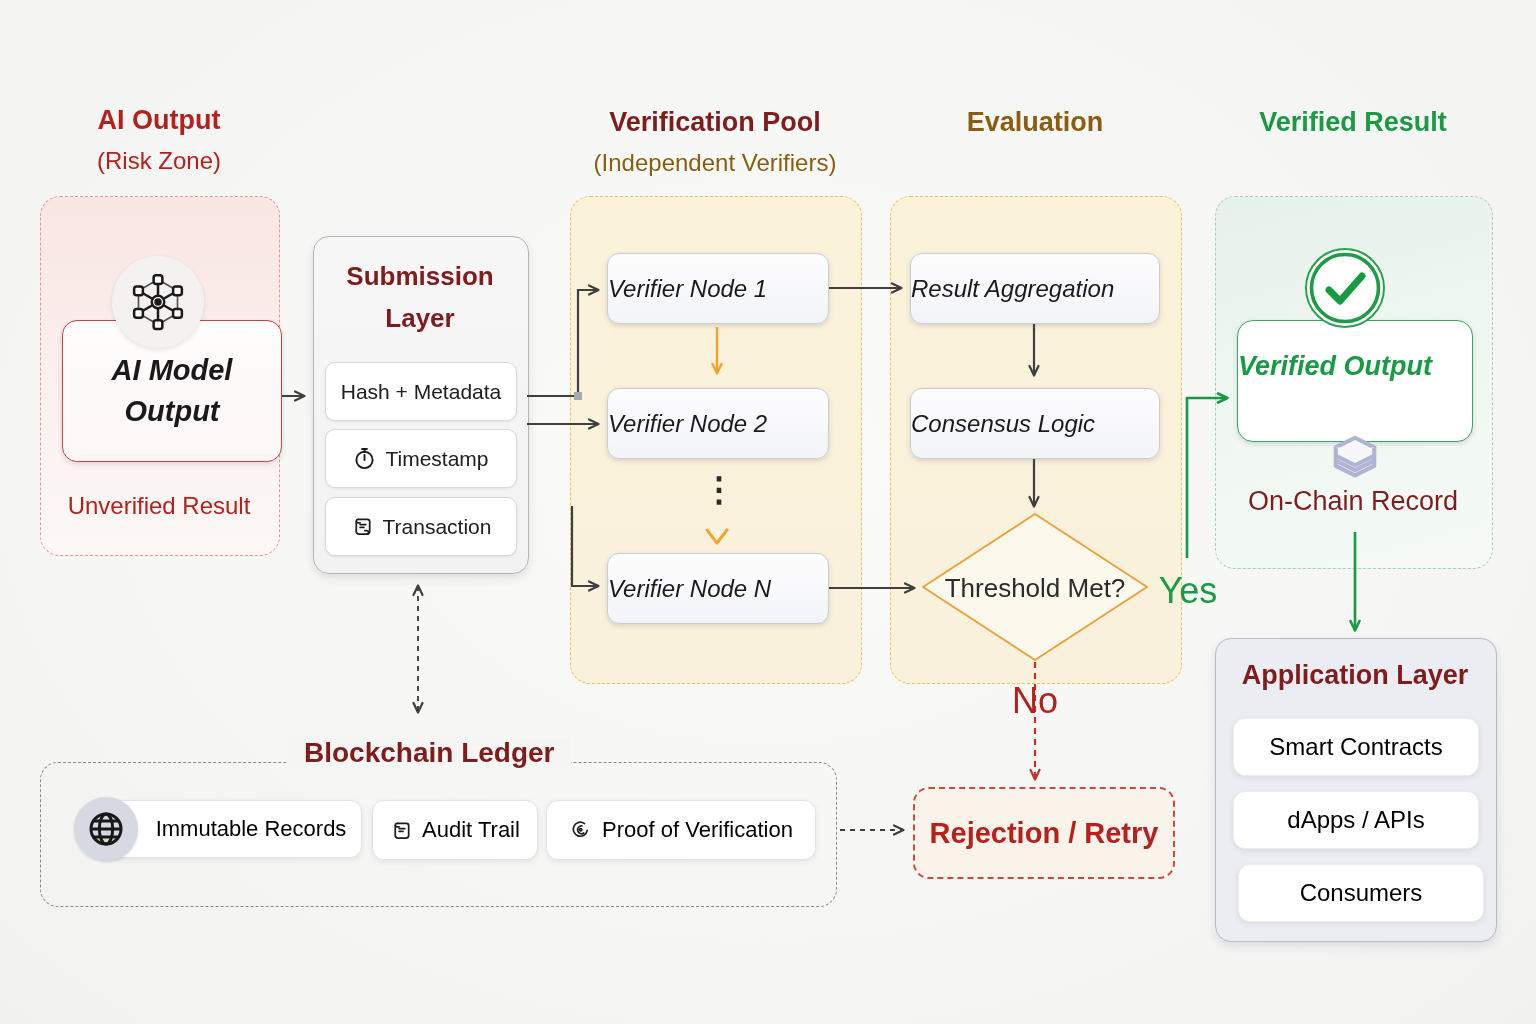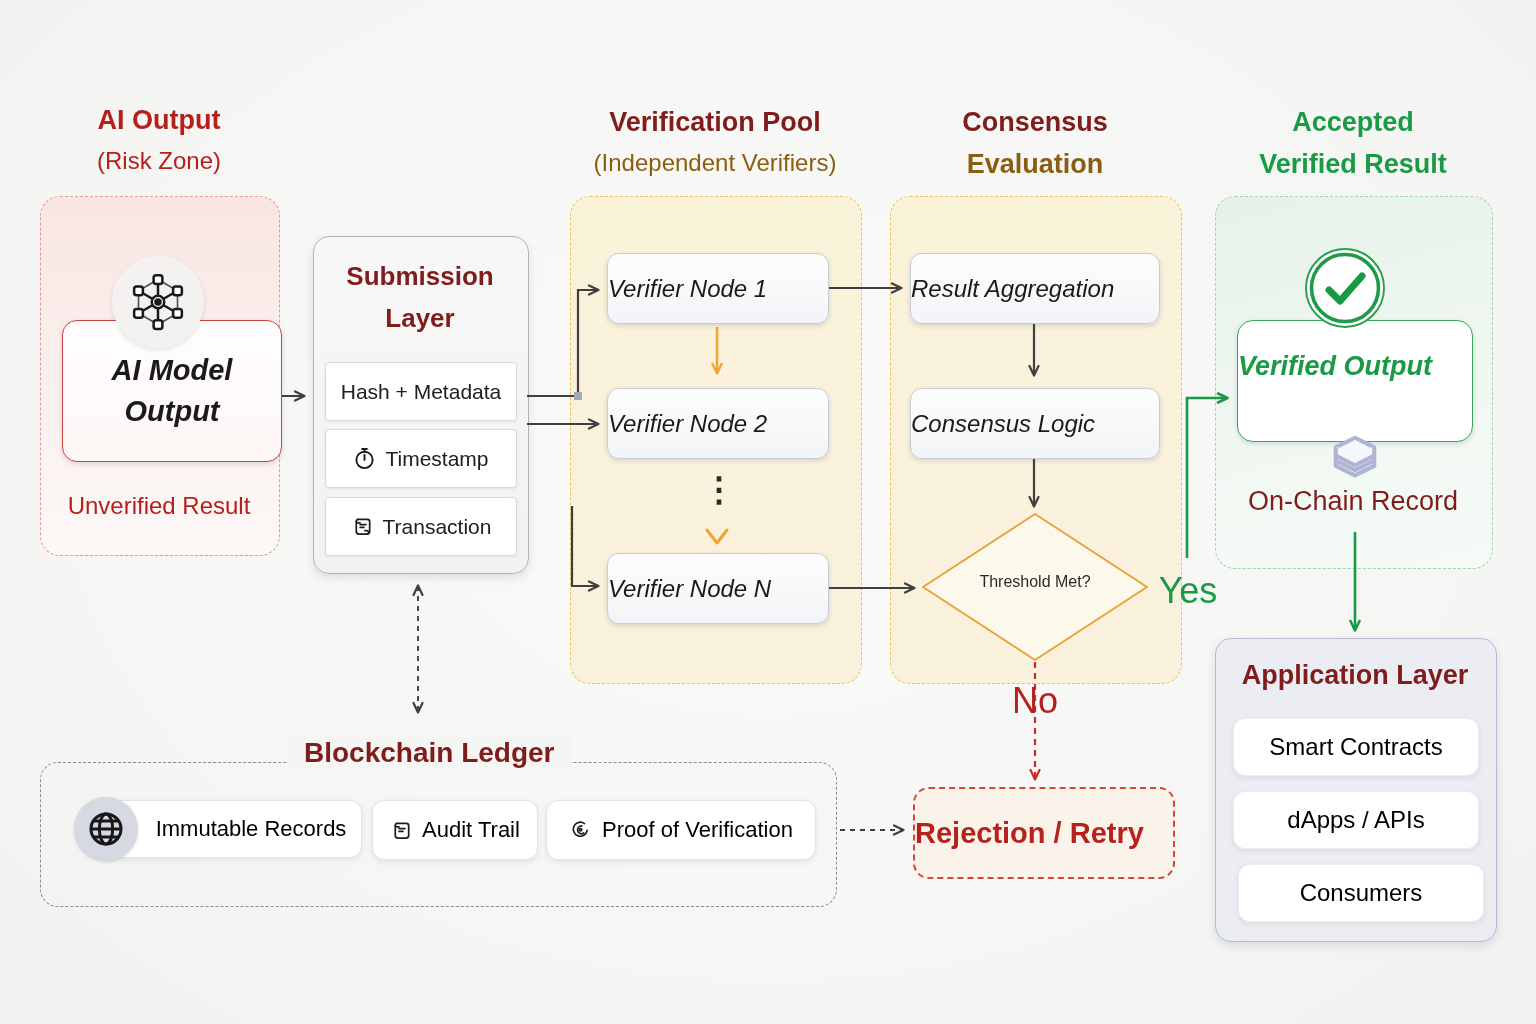--- a/index.html
+++ b/index.html
@@ -26,21 +26,21 @@
   .black{color:#7f1d1d}
   .bold{font-weight:700}
   .node{
     position:absolute;display:flex;align-items:center;justify-content:flex-start;
     background:linear-gradient(180deg,#fdfdfe,#f3f4f7);
     border:1.5px solid #c6ccd8;border-radius:12px;
     font-size:24px;color:#1a1a1c;box-shadow:0 2px 5px rgba(80,90,110,.20);font-style:italic;
   }
   .sub-item{
     position:absolute;display:flex;align-items:center;justify-content:center;gap:9px;
-    background:#ffffff;border:1.5px solid #d8d9de;border-radius:4px;
+    background:#ffffff;border:1.5px solid #d8d9de;border-radius:10px;
     font-size:21px;color:#202022;box-shadow:0 1px 3px rgba(0,0,0,.07);
   }
   .pill{
     position:absolute;display:flex;align-items:center;justify-content:center;gap:9px;
     background:#ffffff;border:1.5px solid #e3e3e7;border-radius:12px;
     font-size:22px;color:#000000;box-shadow:0 2px 6px rgba(0,0,0,.08);
   }
   .caption{position:absolute;text-align:center}
   .icon{display:inline-flex;align-items:center;justify-content:center;flex:0 0 auto}
   svg{display:block}
@@ -110,25 +110,23 @@
 
 <div class="hdr" style="left:40px;top:100px;width:238px">
   <div class="red">AI Output</div>
   <div class="red sub">(Risk Zone)</div>
 </div>
 <div class="hdr" style="left:560px;top:102px;width:310px">
   <div class="black">Verification Pool</div>
   <div class="gold sub">(Independent Verifiers)</div>
 </div>
 <div class="hdr" style="left:890px;top:102px;width:290px">
-  <div class="black">Consensus</div>
   <div class="gold">Evaluation</div>
 </div>
 <div class="hdr" style="left:1215px;top:102px;width:276px">
-  <div class="green">Accepted</div>
   <div class="green">Verified Result</div>
 </div>
 
 <div class="node" style="left:62px;top:320px;width:194px;height:140px;border:1.6px solid #c9433c;border-radius:15px;background:linear-gradient(180deg,#fffdfd,#fdf7f6);font-size:29px;font-weight:700;text-align:center;line-height:1.4;padding:0 12px">
   <span>AI Model Output</span>
 </div>
 <div class="abs" style="left:112px;top:256px;width:92px;height:92px;border-radius:50%;background:#f3f2f0;display:flex;align-items:center;justify-content:center;box-shadow:0 2px 5px rgba(0,0,0,.10)">
   <span class="icon">
     <svg width="60" height="60" viewBox="0 0 48 48" fill="none" stroke="#1a1a1a" stroke-width="2">
       <polygon points="24,6 39.6,15 39.6,33 24,42 8.4,33 8.4,15" stroke-width="1.3" opacity="0.75"></polygon>
@@ -189,21 +187,21 @@
   <span>Verifier Node N</span>
 </div>
 <div class="caption black bold" style="left:702px;top:472px;width:30px;font-size:34px;line-height:1;color:#2a2a2a">⋮</div>
 
 <div class="node" style="left:910px;top:253px;width:248px;height:69px">
   <span>Result Aggregation</span>
 </div>
 <div class="node" style="left:910px;top:388px;width:248px;height:69px">
   <span>Consensus Logic</span>
 </div>
-<div class="caption black" style="left:935px;top:573px;width:200px;font-size:16px;color:#2b2b2d">Threshold Met?</div>
+<div class="caption black" style="left:935px;top:573px;width:200px;font-size:26px;color:#2b2b2d">Threshold Met?</div>
 <div class="label-tag green" style="left:1157px;top:570px;width:62px">Yes</div>
 <div class="label-tag red" style="left:1008px;top:680px;width:54px">No</div>
 
 <div class="node" style="left:1237px;top:320px;width:236px;height:122px;border:1.6px solid #3aa55c;border-radius:16px;background:#ffffff;padding-bottom:30px;box-sizing:border-box">
   <span class="green bold" style="font-size:27px">Verified Output</span>
 </div>
 <div class="abs" style="left:1303px;top:246px;width:84px;height:84px">
   <svg width="84" height="84" viewBox="0 0 84 84">
     <circle cx="42" cy="42" r="39" fill="#ffffff" stroke="#2aa14f" stroke-width="2"></circle>
     <circle cx="42" cy="42" r="33.5" fill="#ffffff" stroke="#1f9b47" stroke-width="3.6"></circle>
@@ -260,15 +258,15 @@
   <span class="icon">
     <svg width="24" height="24" viewBox="0 0 24 24" fill="none" stroke="#1d1d1d" stroke-width="1.7" stroke-linecap="round">
       <path d="M15.5 5.6 A7 7 0 1 0 18.2 12.4"></path>
       <path d="M13 8 A3.9 3.9 0 1 0 14.8 15"></path>
       <circle cx="11.6" cy="11.8" r="1.2"></circle>
     </svg>
   </span>
   <span>Proof of Verification</span>
 </div>
 
-<div class="container c-rej" style="left:913px;top:787px;width:258px;height:88px;display:flex;align-items:center;justify-content:flex-start">
+<div class="container c-rej" style="left:913px;top:787px;width:258px;height:88px;display:flex;align-items:center;justify-content:center">
   <span class="red bold" style="font-size:29px;color:#b7211d">Rejection / Retry</span>
 </div>
 
 </body></html>

